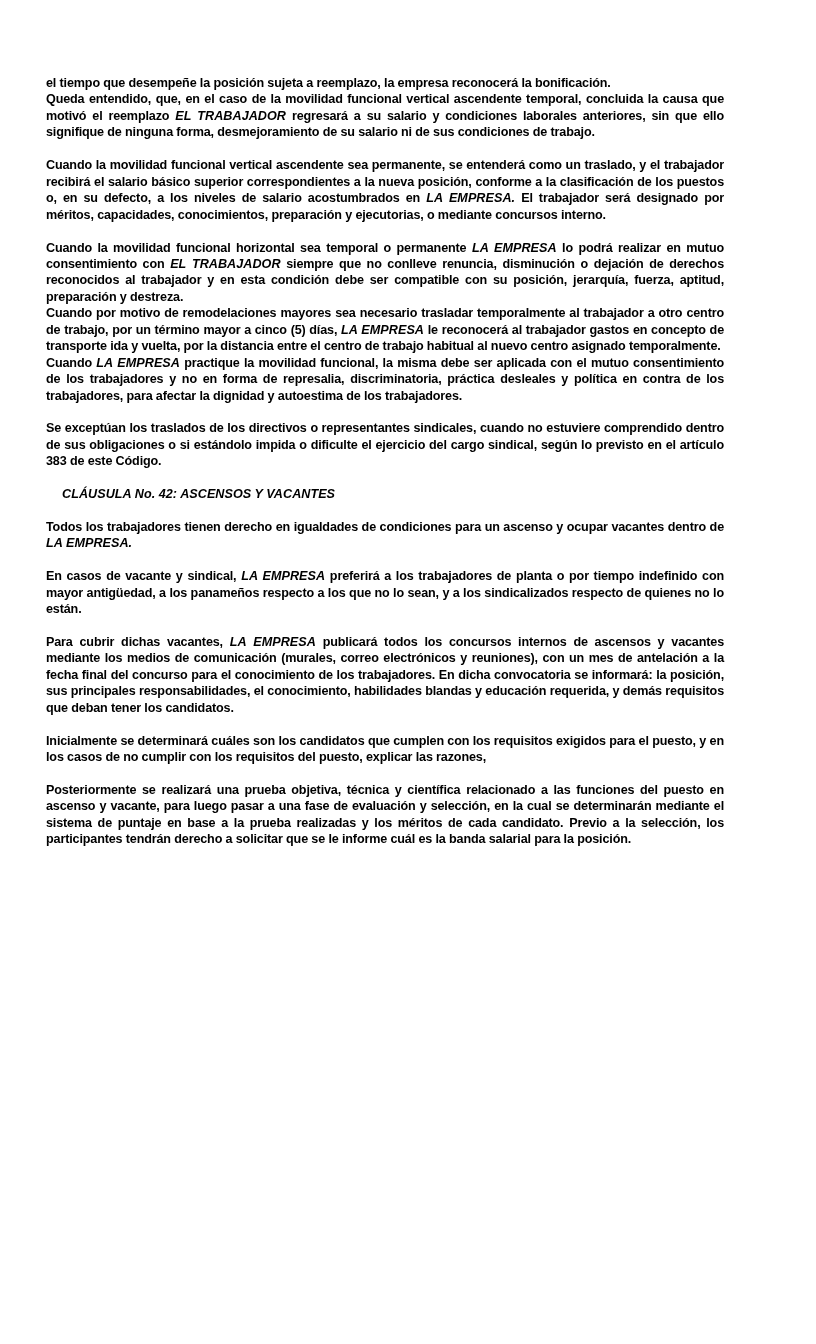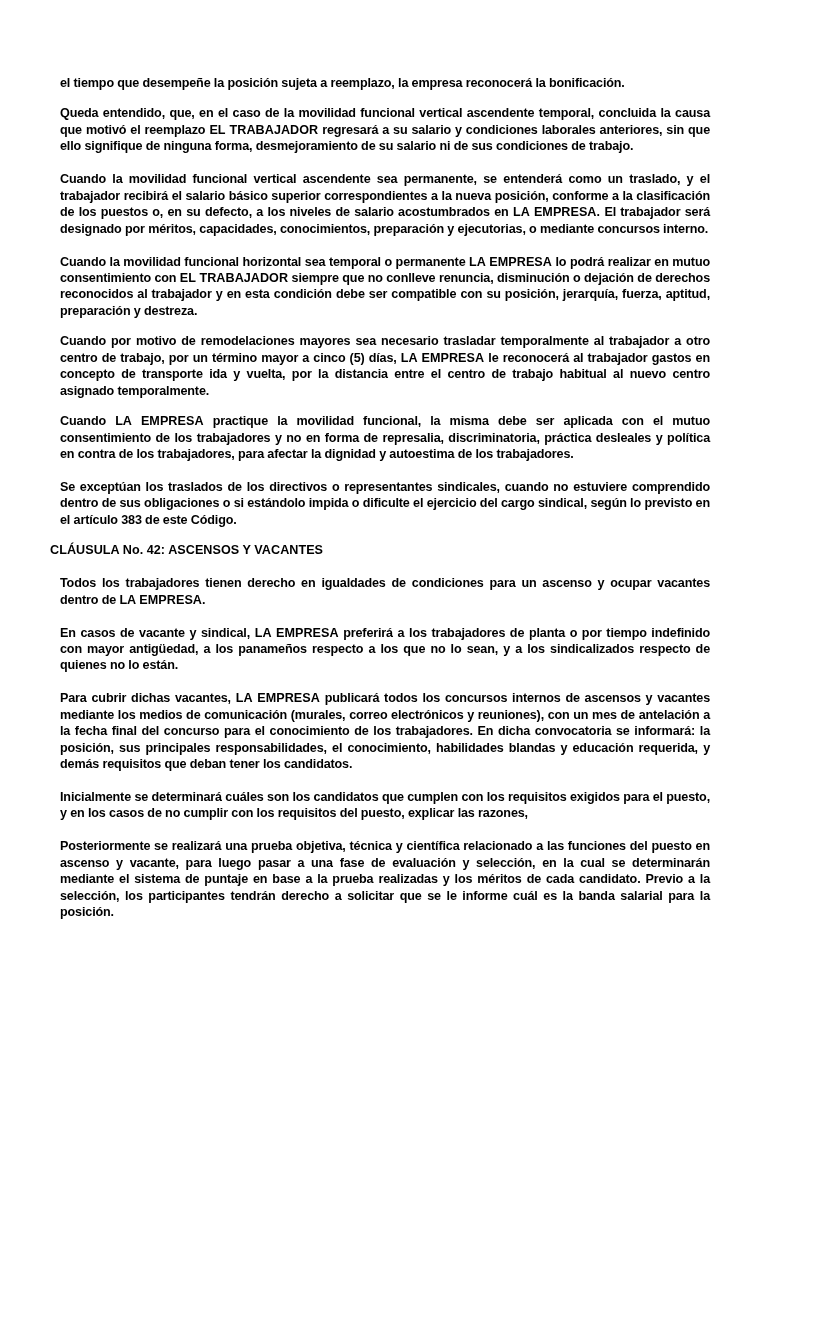--- a/index.html
+++ b/index.html
@@ -24,46 +24,47 @@
     height: 1344px;
     background: #ffffff;
   }
   .content {
     position: absolute;
     left: 46px;
     top: 75px;
     width: 678px;
   }
   .para {
-    margin: 14px;
+    margin: 0;
     padding: 0;
     text-align: justify;
     font-size: 12.6px;
     line-height: 16.45px;
     font-weight: 700;
     letter-spacing: -0.15px;
     word-spacing: 0px;
     -webkit-font-smoothing: none;
   }
   
   .gap-0  { margin-top: 0; }
   .gap-1  { margin-top: 16.45px; }
   .gap-2  { margin-top: 32.9px; }
   .heading {
-    margin: 4px;
+    margin: 16px;
     padding: 0;
     font-size: 12.6px;
     line-height: 16.45px;
     font-weight: 800;
     letter-spacing: -0.1px;
     text-align: left;
   }
   b, strong {
     font-weight: 900;
     letter-spacing: 0.05px;
+    font-style: italic;
   }
 </style>
 </head>
 <body>
 
 <div class="page">
   <div class="content" id="doc-body">
       <p class="para gap-0"><span>el tiempo que desempeñe la posición sujeta a reemplazo, la empresa reconocerá la bonificación.</span></p>
       <p class="para gap-0"><span>Queda entendido, que, en el caso de la movilidad funcional vertical ascendente temporal, concluida la causa que motivó el reemplazo </span><b>EL TRABAJADOR</b><span> regresará a su salario y condiciones laborales anteriores, sin que ello signifique de ninguna forma, desmejoramiento de su salario ni de sus condiciones de trabajo.</span></p>
       <p class="para gap-1"><span>Cuando la movilidad funcional vertical ascendente sea permanente, se entenderá como un traslado, y el trabajador recibirá el salario básico superior correspondientes a la nueva posición, conforme a la clasificación de los puestos o, en su defecto, a los niveles de salario acostumbrados en </span><b>LA EMPRESA.</b><span> El trabajador será designado por méritos, capacidades, conocimientos, preparación y ejecutorias, o mediante concursos interno.</span></p>

